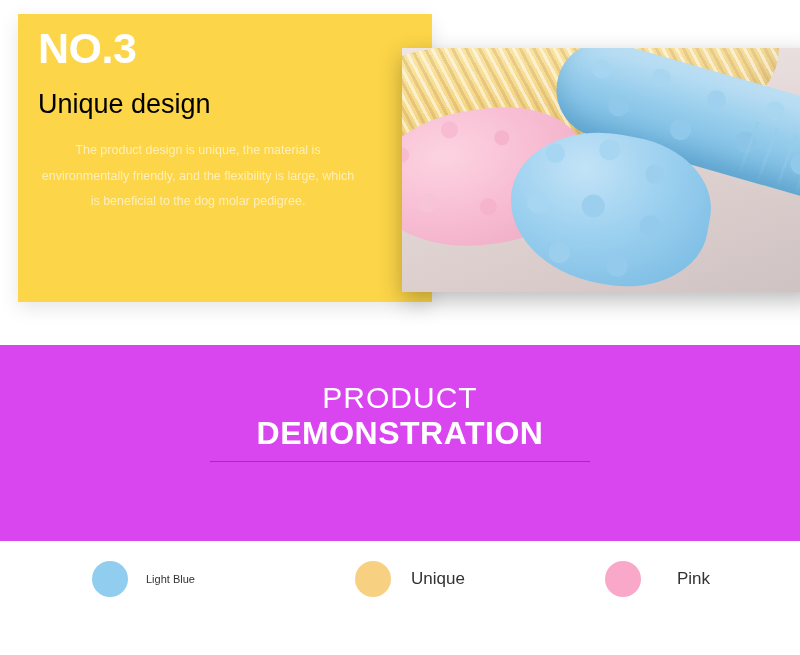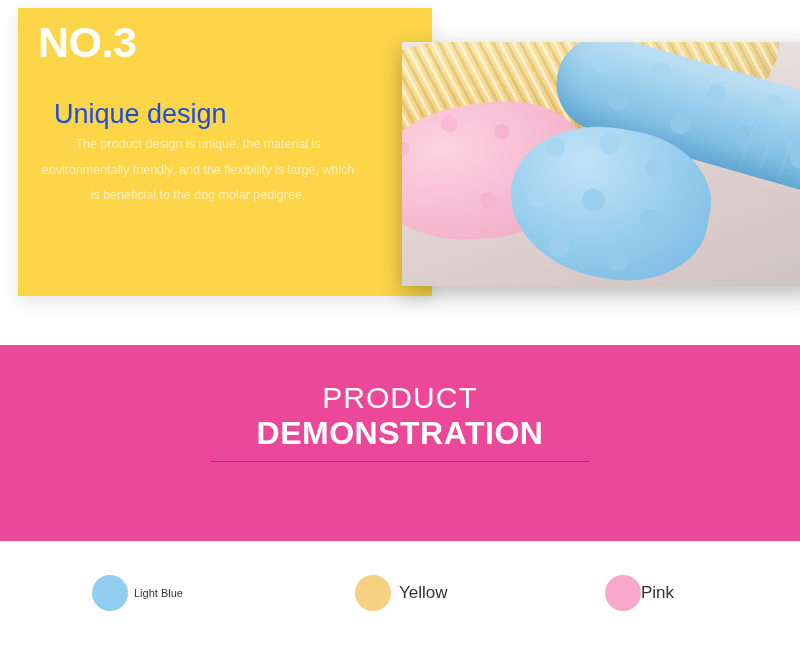--- a/index.html
+++ b/index.html
@@ -12,21 +12,21 @@
     height: 655px;
     position: relative;
     overflow: hidden;
     font-family: "Liberation Sans", sans-serif;
     -webkit-font-smoothing: antialiased;
   }
 
   
   #feature-section {
     position: absolute;
-    left: 0; top: 8px;
+    left: 0; top: 14px;
     width: 800px;
     height: 345px;
   }
 
   #feature-panel {
     position: absolute;
     left: 18px;
     top: 0px;
     width: 414px;
     height: 288px;
@@ -43,24 +43,24 @@
     font-weight: bold;
     color: #ffffff;
     letter-spacing: -0.5px;
     line-height: 1.05;
   }
 
   #feature-subtitle {
     position: absolute;
     left: 20px;
     top: 74px;
-    margin: 16px;
+    margin: 0;
     font-size: 27px;
     font-weight: normal;
-    color: #1d4ed8;
+    color: #000000;
     line-height: 1.2;
   }
 
   #feature-body {
     position: absolute;
     left: 20px;
     top: 124px;
     width: 320px;
     margin: 0;
     font-size: 12.5px;
@@ -248,41 +248,42 @@
   #swatch-row {
     position: absolute;
     left: 0;
     top: 541px;
     width: 800px;
     height: 114px;
     background: #ffffff;
   }
   .swatch-item {
     position: absolute;
-    top: 34px;
+    top: 20px;
     display: flex;
     align-items: center;
+    gap: 12px;
   }
   .swatch-dot {
     width: 36px;
     height: 36px;
     border-radius: 50%;
     flex: 0 0 auto;
   }
   .swatch-label {
     margin-left: 4px;
     color: #333333;
     white-space: nowrap;
   }
   #swatch-light-blue { left: 92px; }
   #swatch-light-blue .swatch-label { font-size: 11px; margin-left: 6px; }
   #swatch-yellow { left: 355px; }
   #swatch-yellow .swatch-label { font-size: 17px; margin-left: 8px; }
   #swatch-pink { left: 605px; }
-  #swatch-pink .swatch-label { font-size: 17px; margin-left: 0; }
+  #swatch-pink .swatch-label { font-size: 17px; margin-left: 24px; }
 </style>
 </head>
 <body>
 
 <section id="feature-section">
 
   <div id="feature-panel" style="background: rgb(252, 213, 72);">
     <h1 id="feature-number">NO.3</h1>
 
     <h2 id="feature-subtitle">Unique design</h2>
@@ -296,41 +297,41 @@
       <div class="toy-pink"></div>
       <div class="toy-blue-bar"></div>
       <div class="toy-spikes"></div>
       <div class="toy-blue-head"></div>
       <div class="photo-sheen"></div>
     </div>
   </figure>
 
 </section>
 
-<section id="demo-banner" style="background: #ec4899;">
+<section id="demo-banner" style="background: #d946ef;">
   <div id="demo-inner">
     <p id="demo-kicker">PRODUCT</p>
 
     <h2 id="demo-title">DEMONSTRATION</h2>
 
     <hr id="demo-divider" style="background: rgb(107, 91, 80);">
 
   </div>
 </section>
 
 <section id="swatch-row">
 
   <div class="swatch-item" id="swatch-light-blue">
     <span class="swatch-dot" style="background: rgb(145, 205, 238);"></span>
     <span class="swatch-label">Light Blue</span>
   </div>
 
   <div class="swatch-item" id="swatch-yellow">
     <span class="swatch-dot" style="background: rgb(248, 208, 130);"></span>
-    <span class="swatch-label">Yellow</span>
+    <span class="swatch-label">Unique</span>
   </div>
 
   <div class="swatch-item" id="swatch-pink">
     <span class="swatch-dot" style="background: rgb(249, 168, 201);"></span>
     <span class="swatch-label">Pink</span>
   </div>
 
 </section>
 
 </body></html>

